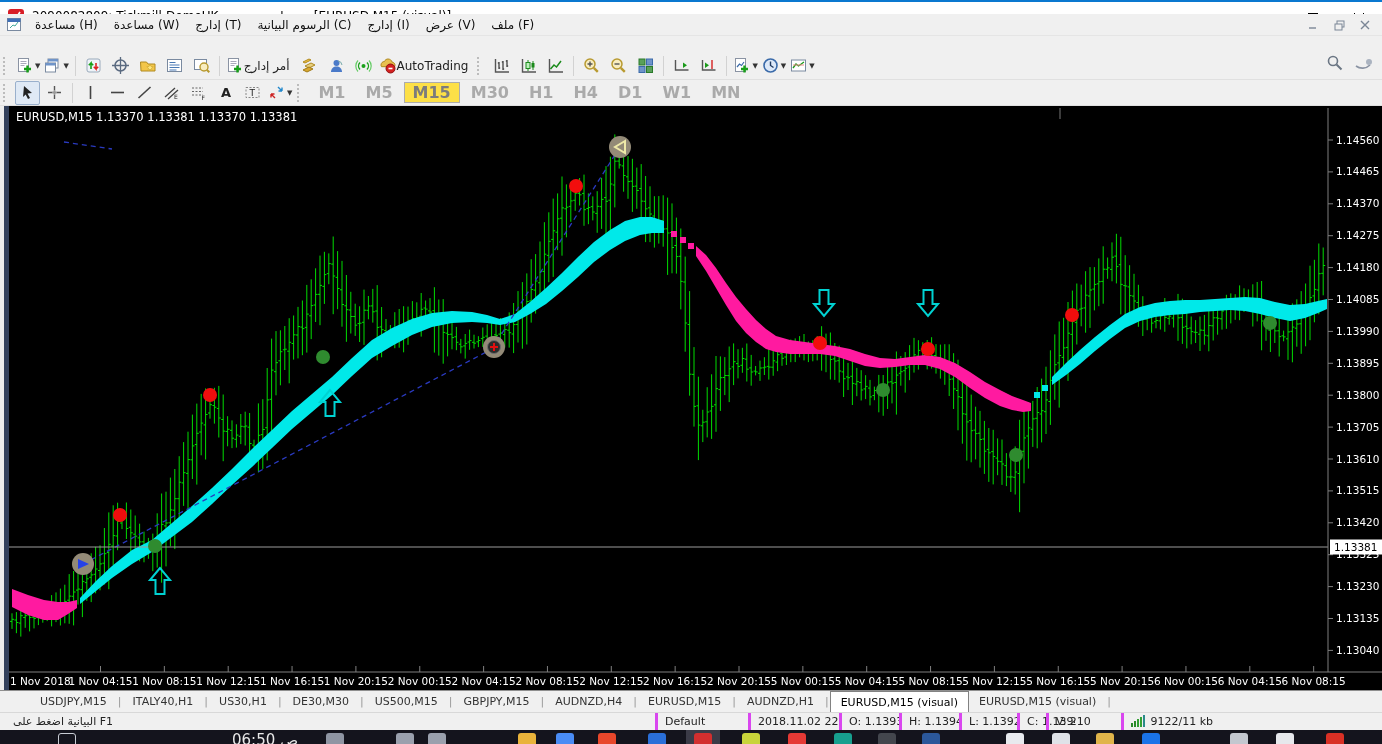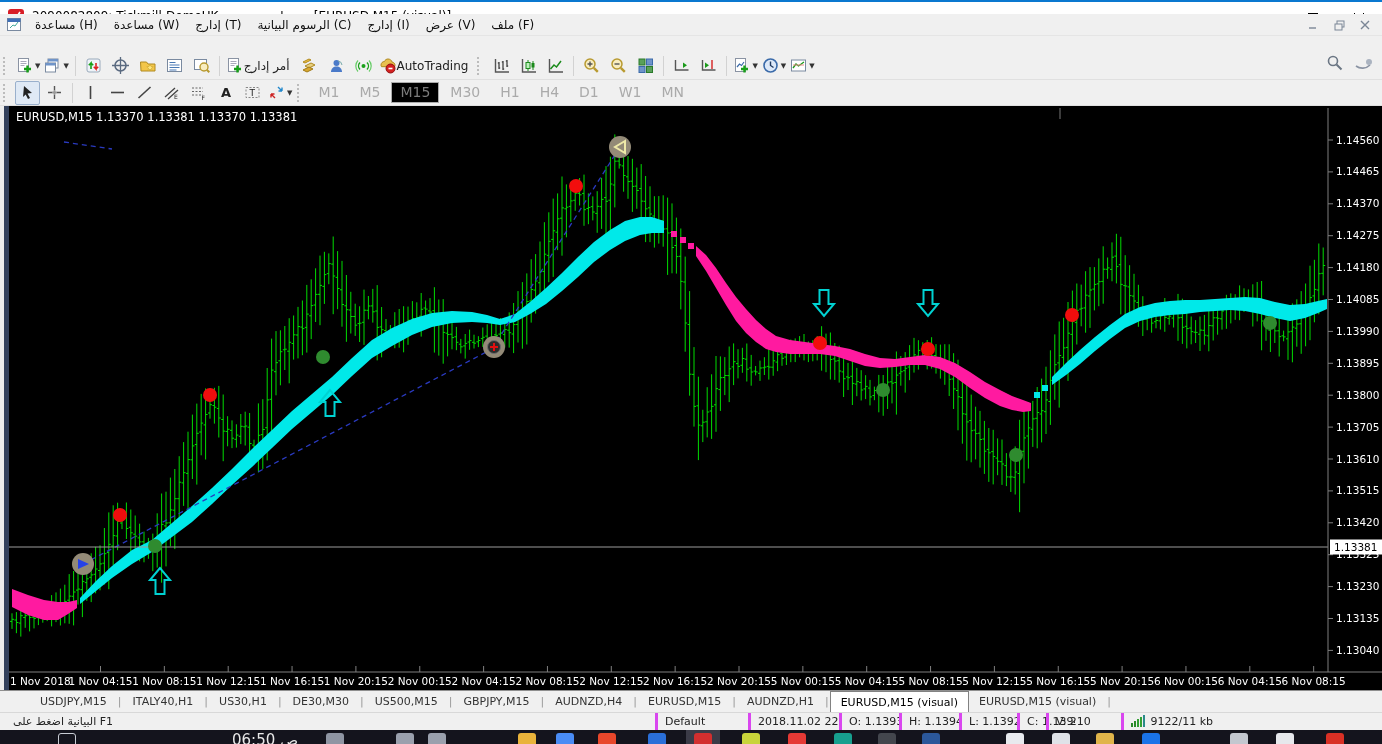--- a/index.html
+++ b/index.html
@@ -20,22 +20,22 @@
   
   .toolbar{position:absolute;left:0;width:1382px;background:#f0f0f0;display:flex;align-items:center;border-bottom:1px solid #e0e0e0}
   .toolbar1{top:52px;height:28px}
   .toolbar2{top:80px;height:26px}
   .tbtn{height:24px;min-width:25px;display:flex;align-items:center;justify-content:center;margin:0 1px;border:1px solid transparent;border-radius:2px;color:#222}
   .tbtn.pressed{background:#dfe9f5;border-color:#9ab0cc}
   .grip{width:7px;height:18px;border-left:2px dotted #bcbcbc;margin:0 4px 0 3px}
   .vsep{width:1px;height:20px;background:#d2d2d2;margin:0 4px}
   .caret{font-size:7px;color:#333;margin-left:2px;line-height:24px}
   .tlabel{font-size:12px;margin:0 4px 0 1px;white-space:nowrap}
-  .tfbtn{font-size:14px;font-weight:normal;color:#aaa;padding:2px 8px;margin:0 1px;border:1px solid transparent;line-height:15px}
-  .tfbtn.active{background:#000000;border-color:#acacac;color:#7c7c7c}
+  .tfbtn{font-size:16px;font-weight:bold;color:#aaa;padding:2px 8px;margin:0 1px;border:1px solid transparent;line-height:15px}
+  .tfbtn.active{background:#fde047;border-color:#acacac;color:#7c7c7c}
   .toolbar-right{position:absolute;right:8px;top:54px;display:flex;gap:10px}
   
   .chart-wrap{position:absolute;left:0;top:106px;width:1382px;height:584px;background:#000}
   .edgeL1{position:absolute;left:0;top:106px;width:4px;height:584px;background:#ececec}
   .edgeL2{position:absolute;left:4px;top:106px;width:5px;height:584px;background:#33415c}
   
   .tabbar{position:absolute;left:0;top:690px;width:1382px;height:22px;background:#f0f0f0;border-top:1px solid #8f8f8f;display:flex;align-items:stretch;padding-left:30px}
   .tab{font-size:11px;color:#333;padding:4px 10px 0 10px;white-space:nowrap}
   .tab.active{background:#fff;border:1px solid #828282;border-bottom:none;color:#000;margin-top:0}
   .tabsep{color:#999;padding:4px 1px 0 1px;font-size:11px}

